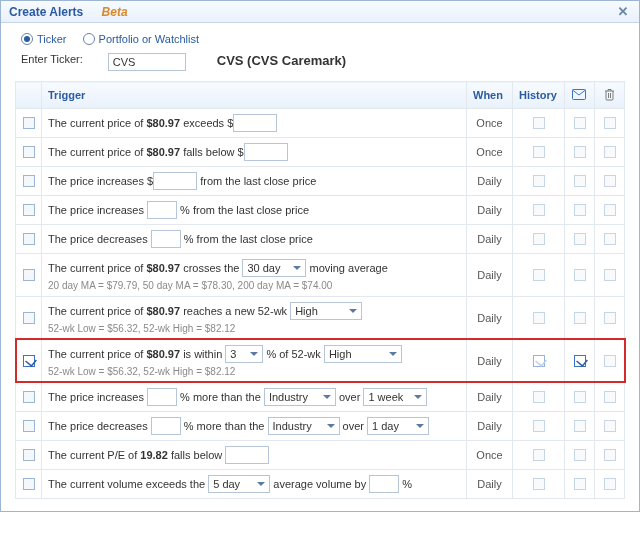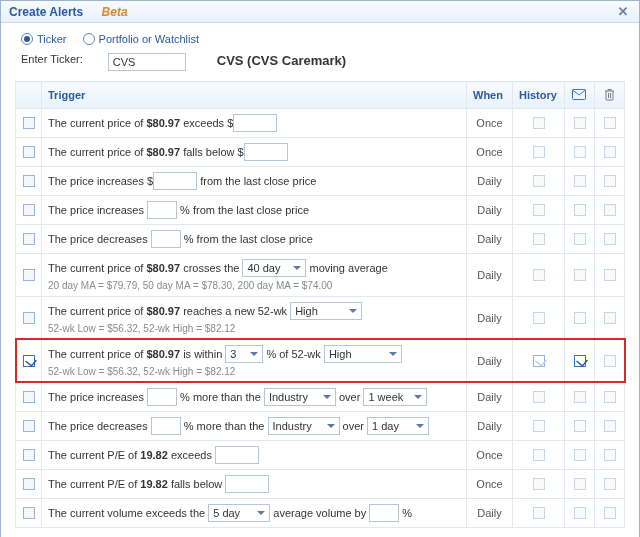--- a/index.html
+++ b/index.html
@@ -213,21 +213,21 @@
               <div>The price decreases <input class="text-input tiny-input" style=""> % from the last close price</div>
             </td>
             <td class="col-when">Daily</td>
             <td class="col-hist"><span class="chk dim"></span></td>
             <td class="col-mail"><span class="chk dim"></span></td>
             <td class="col-trash"><span class="chk dim"></span></td>
           </tr>
           <tr>
             <td class="col-chk"><span class="chk"></span></td>
             <td class="col-trig">
-              <div>The current price of <b>$80.97</b> crosses the <span class="select w64">40 day</span> moving average</div>
+              <div>The current price of <b>$80.97</b> crosses the <span class="select w64">30 day</span> moving average</div>
               <div class="sub">20 day MA = $79.79, 50 day MA = $78.30, 200 day MA = $74.00</div>
             </td>
             <td class="col-when">Daily</td>
             <td class="col-hist"><span class="chk dim"></span></td>
             <td class="col-mail"><span class="chk dim"></span></td>
             <td class="col-trash"><span class="chk dim"></span></td>
           </tr>
           <tr>
             <td class="col-chk"><span class="chk"></span></td>
             <td class="col-trig">
@@ -259,30 +259,20 @@
             <td class="col-hist"><span class="chk dim"></span></td>
             <td class="col-mail"><span class="chk dim"></span></td>
             <td class="col-trash"><span class="chk dim"></span></td>
           </tr>
           <tr>
             <td class="col-chk"><span class="chk"></span></td>
             <td class="col-trig">
               <div>The price decreases <input class="text-input tiny-input" style=""><span> % more than the </span><span class="select w70">Industry</span><span> over </span><span class="select w60">1 day</span></div>
             </td>
             <td class="col-when">Daily</td>
-            <td class="col-hist"><span class="chk dim"></span></td>
-            <td class="col-mail"><span class="chk dim"></span></td>
-            <td class="col-trash"><span class="chk dim"></span></td>
-          </tr>
-          <tr>
-            <td class="col-chk"><span class="chk"></span></td>
-            <td class="col-trig">
-              <div>The current P/E of <b>19.82</b> exceeds <input class="text-input mini-input" style=""></div>
-            </td>
-            <td class="col-when">Once</td>
             <td class="col-hist"><span class="chk dim"></span></td>
             <td class="col-mail"><span class="chk dim"></span></td>
             <td class="col-trash"><span class="chk dim"></span></td>
           </tr>
           <tr>
             <td class="col-chk"><span class="chk"></span></td>
             <td class="col-trig">
               <div>The current P/E of <b>19.82</b> falls below <input class="text-input mini-input" style=""></div>
             </td>
             <td class="col-when">Once</td>

